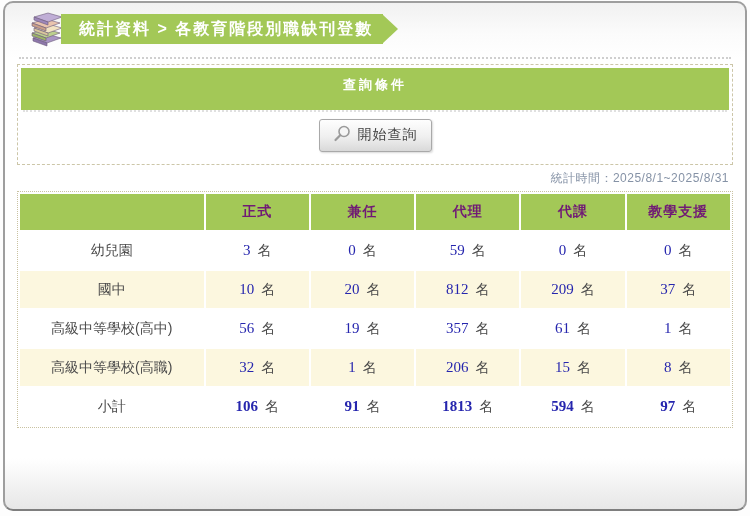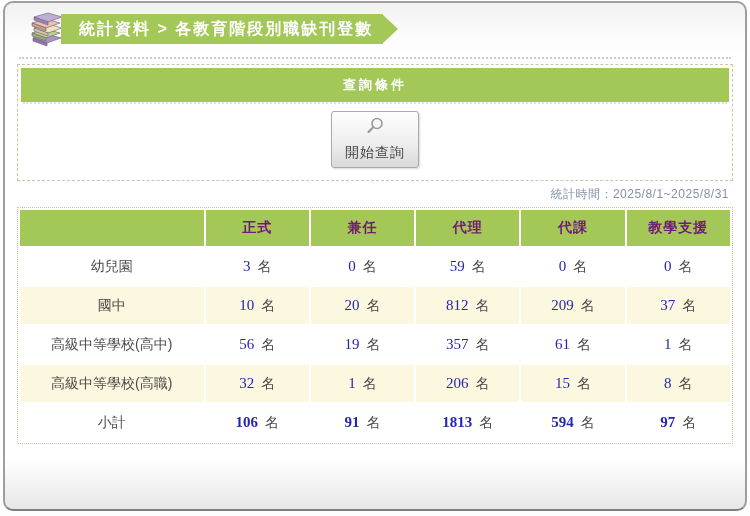--- a/index.html
+++ b/index.html
@@ -16,34 +16,33 @@
     position:absolute;left:56px;top:11px;height:30px;display:flex;align-items:center;
     padding:0 10px 0 18px;color:#fff;font-weight:bold;font-size:16px;letter-spacing:2px;
   }
   .banner-arrow{
     position:absolute;right:-15px;top:0;width:0;height:0;
     border-top:15px solid transparent;border-bottom:15px solid transparent;
   }
   .header-dotted{margin:6px 14px 0;border-bottom:2px dotted #cfcfcf;}
   
   .query-panel{margin:5px 12px 0;border:1px dashed #ccc6a8;padding:3px;}
-  .query-title{height:34px;line-height:34px;text-align:center;color:#fff;font-size:13px;font-weight:bold;letter-spacing:3px;}
+  .query-title{height:42px;line-height:34px;text-align:center;color:#fff;font-size:13px;font-weight:bold;letter-spacing:3px;}
   .date-row{display:flex;align-items:center;padding:11px 8px 10px;font-size:14px;color:#3a3a3a;}
   .date-label{margin-right:28px;letter-spacing:1px;}
   .date-input{width:110px;height:18px;border:1px solid #868686;font-size:13px;padding:1px 5px;color:#111;font-family:"Liberation Sans","DejaVu Sans",sans-serif;}
   .tilde{margin:0 4px;color:#555;}
   .query-sep{border-top:2px dotted #e0e0e0;margin:0 2px;}
   .button-row{text-align:center;padding:7px 0 9px;}
   .search-btn{
     display:inline-flex;align-items:center;gap:6px;cursor:pointer;
     border:1px solid #a9a9a9;border-radius:3px;padding:4px 13px 5px;
     background:linear-gradient(180deg,#fefefe 0%,#efefef 55%,#d9d9d9 100%);
     font-size:14px;color:#444;letter-spacing:1px;box-shadow:1px 1px 2px rgba(0,0,0,0.15);
     font-family:"Liberation Sans","DejaVu Sans",sans-serif;
-    flex-direction:column;
   }
   
   .stat-time{text-align:right;margin:5px 16px 4px;font-size:12px;color:#8592a6;letter-spacing:0.5px;}
   
   .table-wrap{margin:0 12px;border:1px dotted #c9c2a2;}
   table.vacancy{width:100%;border-collapse:collapse;table-layout:fixed;}
   .vacancy th,.vacancy td{border:2px solid #ffffff;text-align:center;}
   .vacancy th{height:34px;color:#701a75;font-size:14px;font-weight:bold;letter-spacing:1px;}
   .vacancy th.first-col{width:25.5%;}
   .vacancy td{height:35px;font-size:14px;color:#4a4a4a;}

